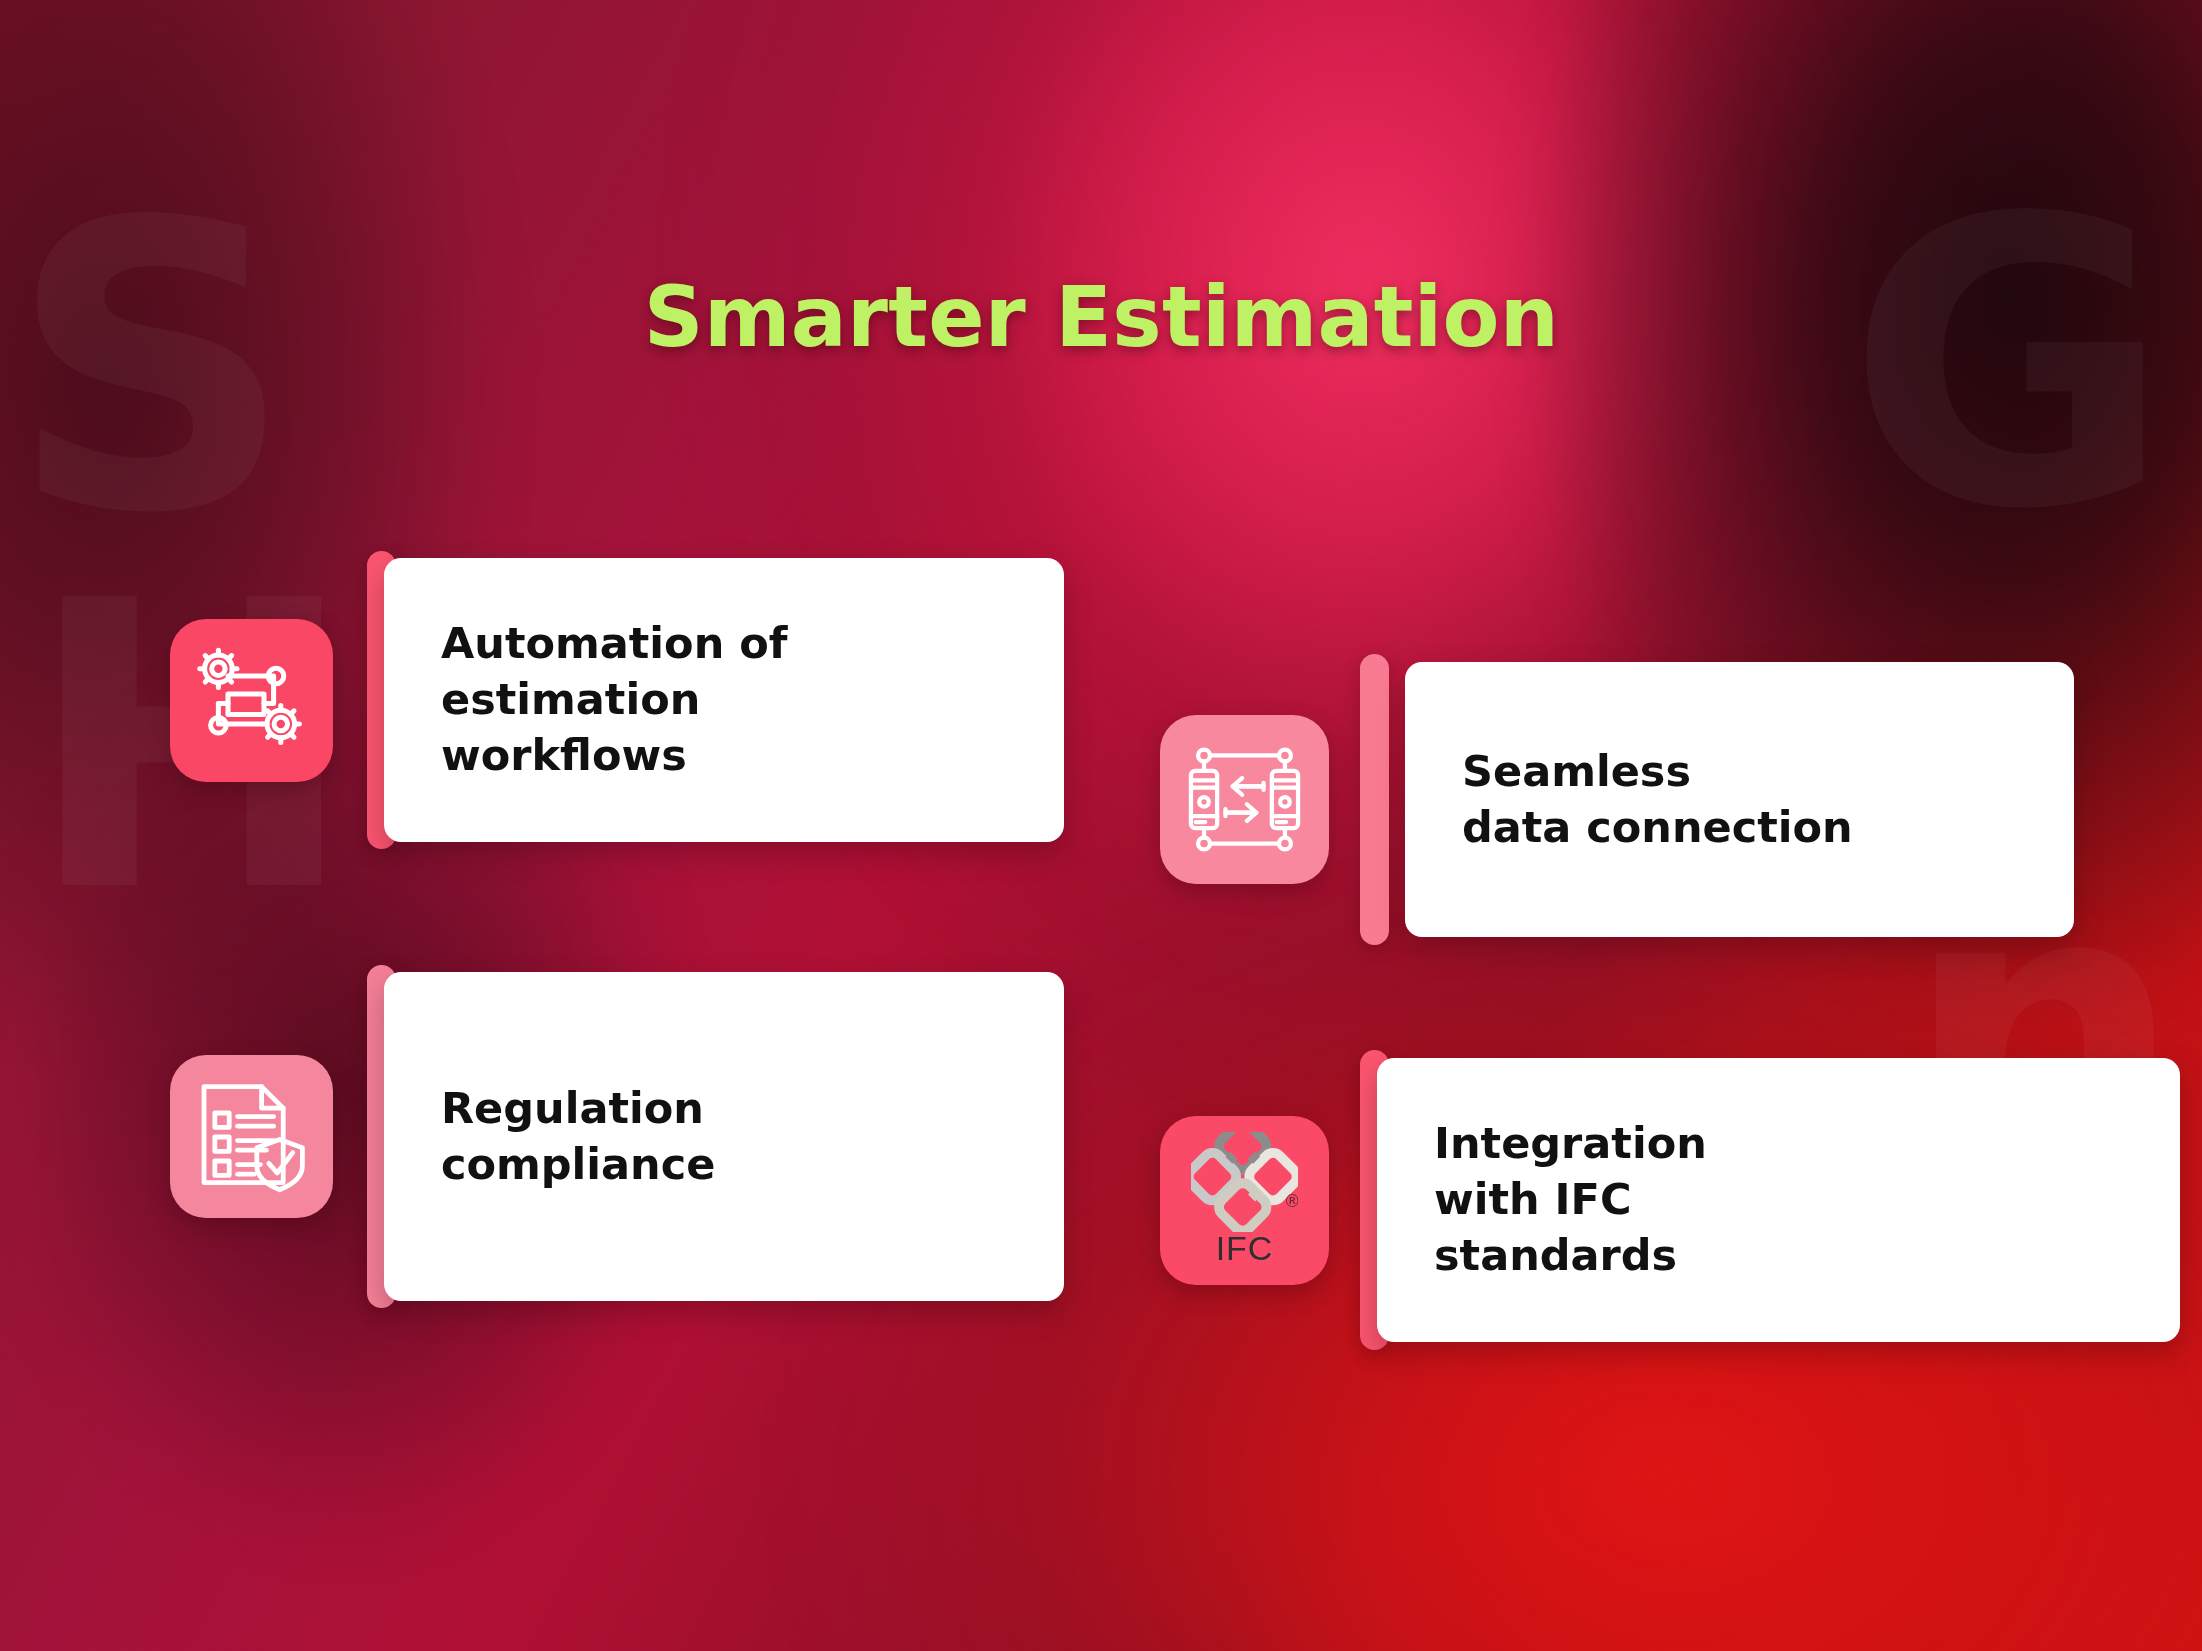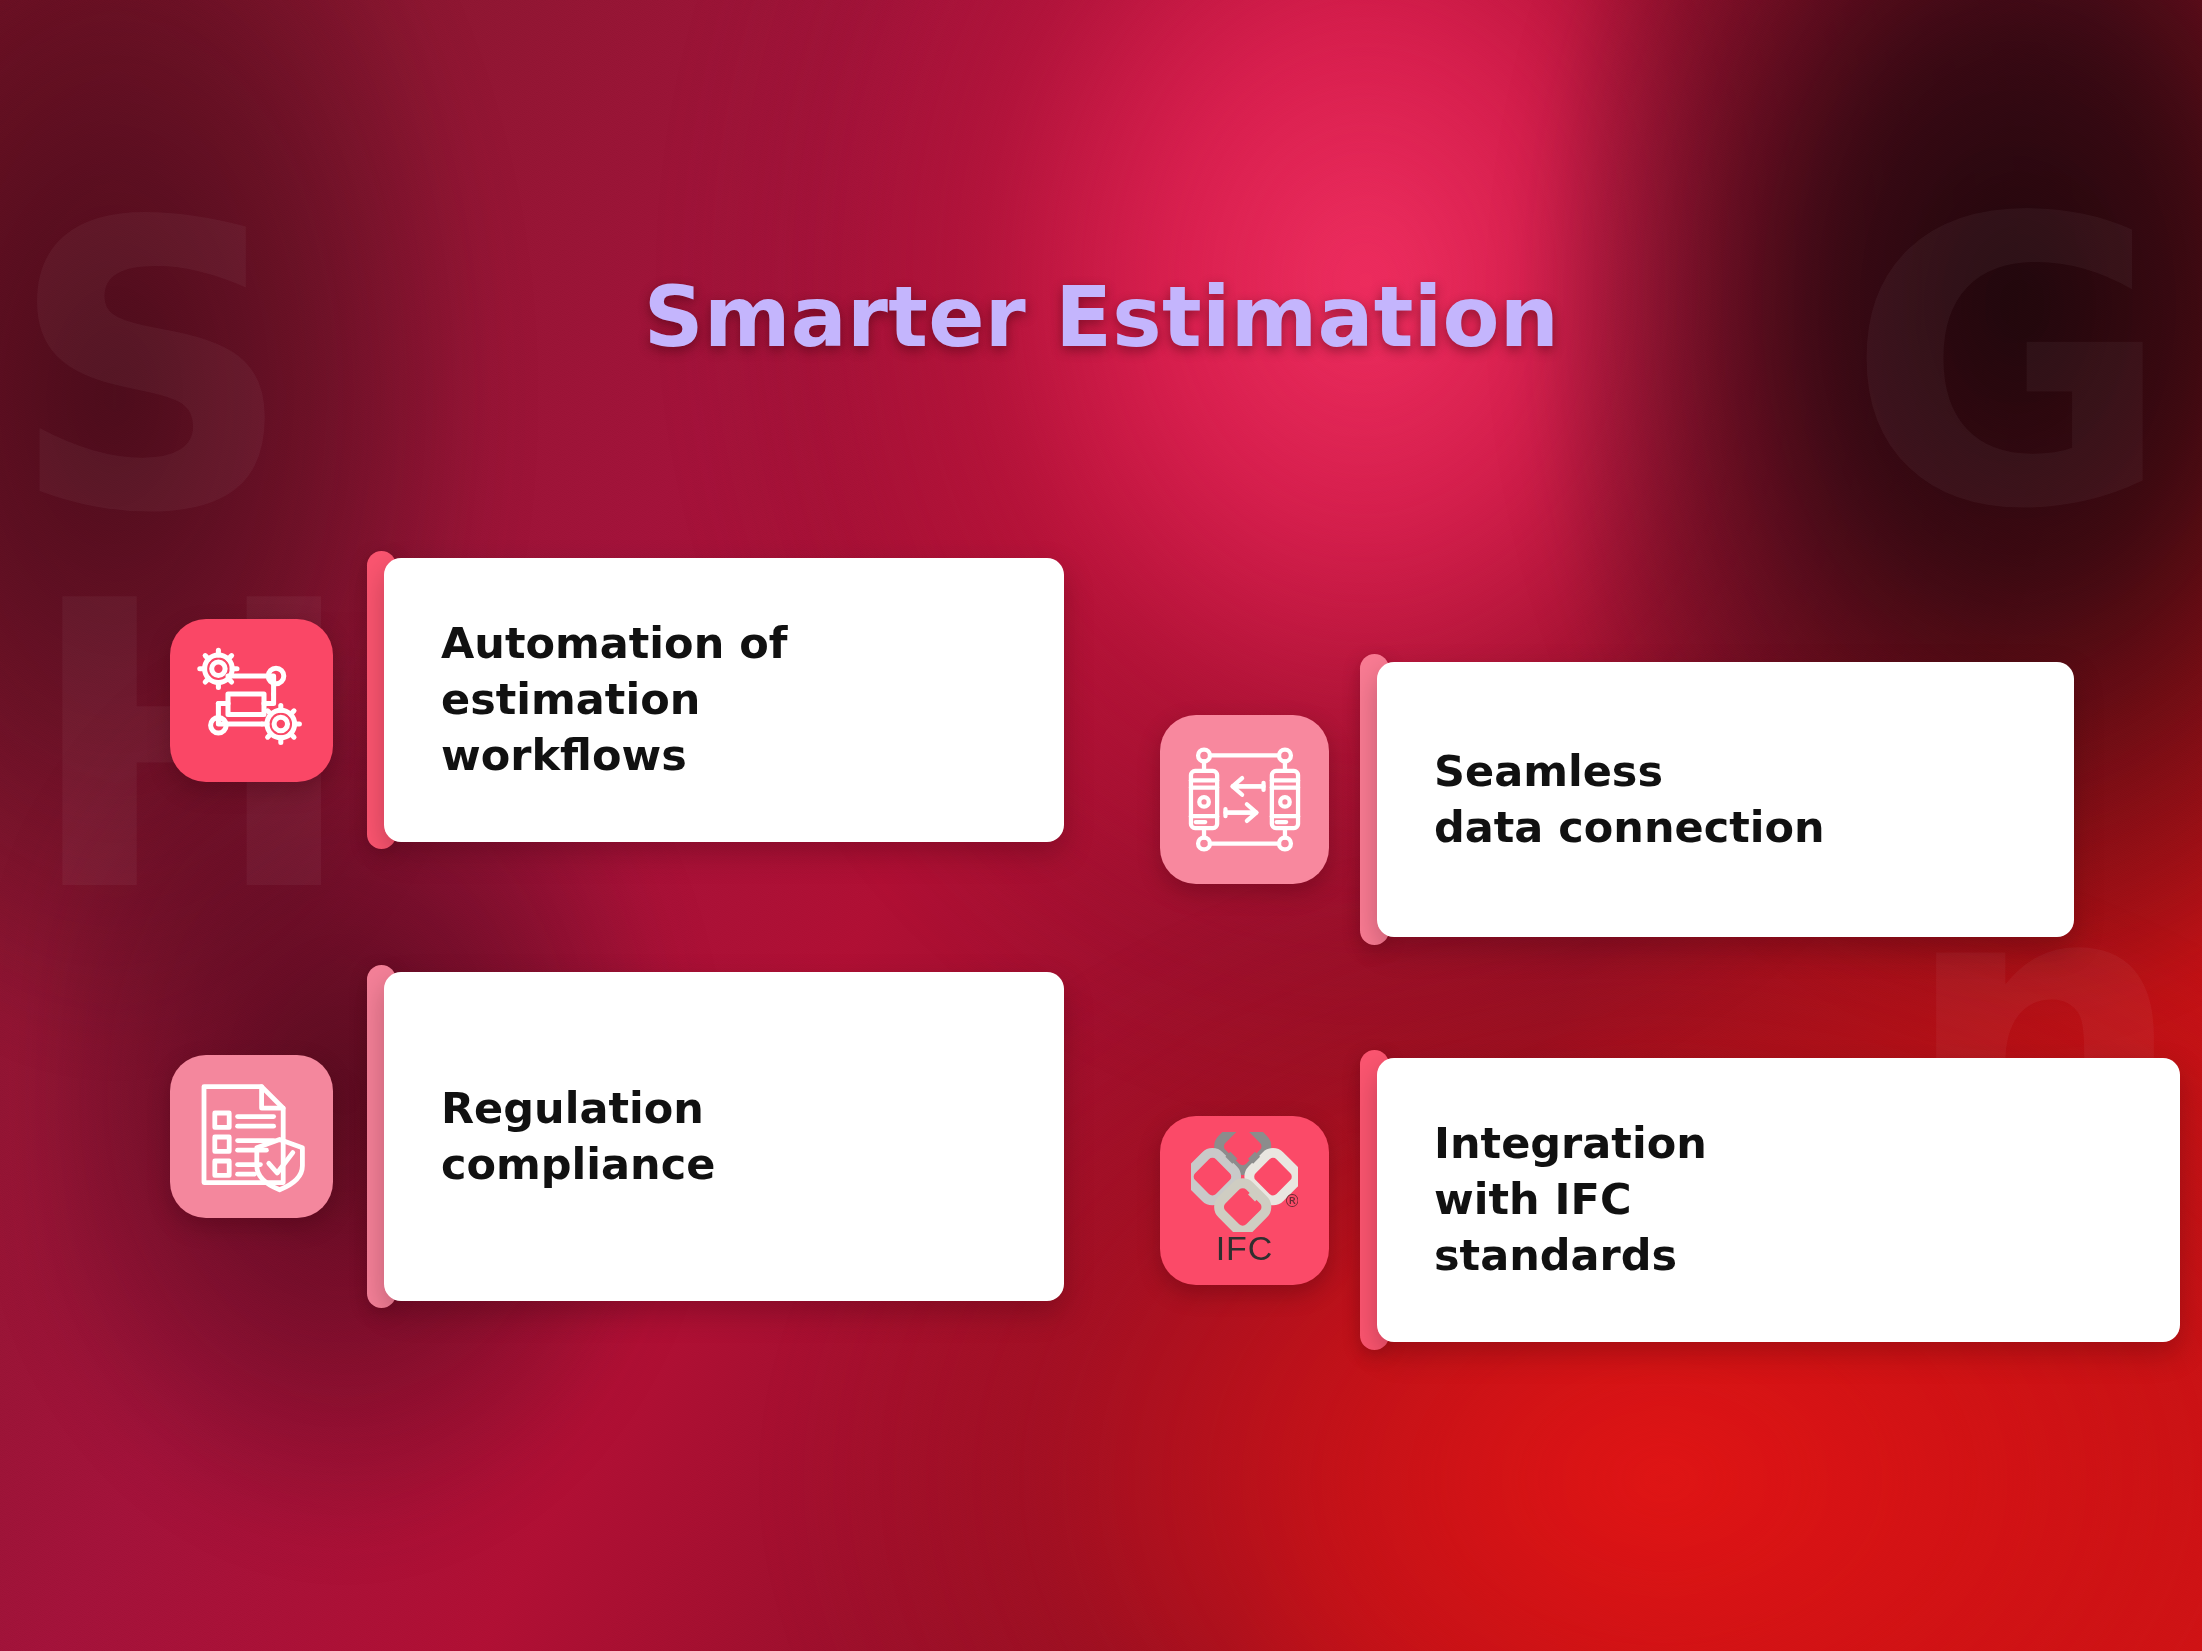--- a/index.html
+++ b/index.html
@@ -125,21 +125,21 @@
 
   
   .title {
     position: absolute;
     left: 0;
     right: 0;
     top: 213px;
     text-align: center;
     font-size: 83px;
     font-weight: 700;
-    color: #c4b5fd;
+    color: #bef264;
     letter-spacing: 0.3px;
     text-shadow: 0 4.3px 12px rgba(40,0,8,0.42);
   }
 
   
   .card {
     position: absolute;
     display: flex;
     align-items: center;
   }
@@ -183,21 +183,21 @@
   }
 
   
   #card-automation { left: 170px; top: 558px; }
   #card-automation .bar-and-panel { margin-left: 34px; height: 284px; width: 697px; }
   #card-automation .accent-bar { margin: -6.9px 0; }
 
   
   #card-data { left: 1160px; top: 662px; }
   #card-data .icon-tile { width: 169px; height: 169px; }
-  #card-data .bar-and-panel { margin-left: 31px; height: 275px; width: 714px; }
+  #card-data .bar-and-panel { margin-left: 31px; height: 275px; width: 714px; gap: 28px; }
   #card-data .accent-bar { margin: -7.7px 0; }
 
   
   #card-regulation { left: 170px; top: 972px; }
   #card-regulation .bar-and-panel { margin-left: 34px; height: 329px; width: 697px; }
   #card-regulation .accent-bar { margin: -6.9px 0; }
 
   
   #card-ifc { left: 1160px; top: 1058px; }
   #card-ifc .icon-tile { width: 169px; height: 169px; }

